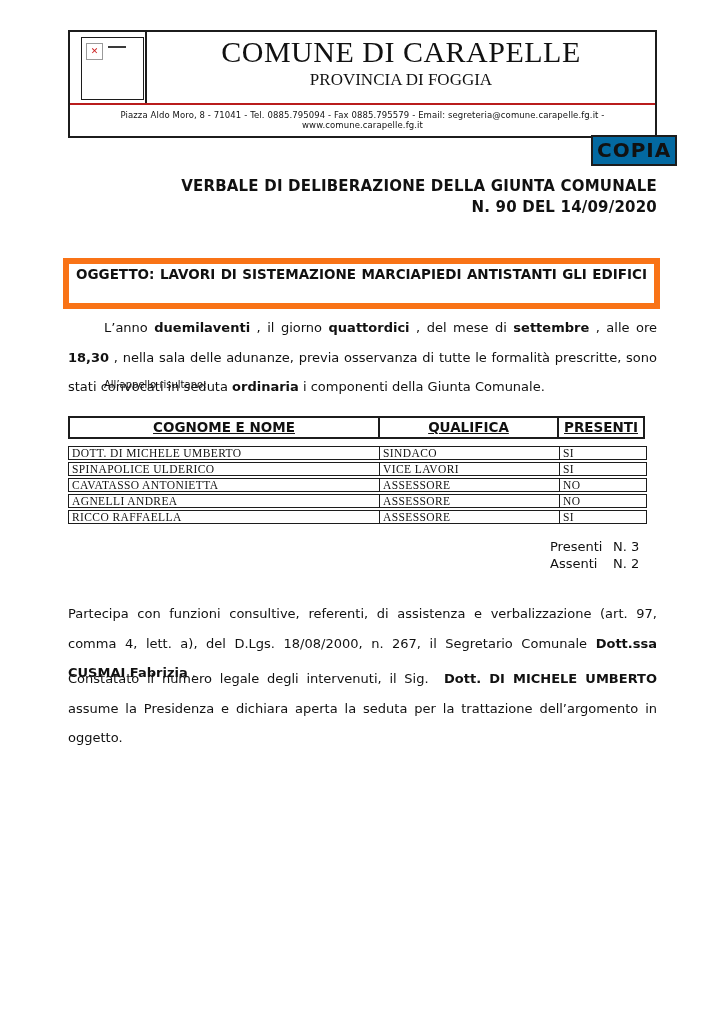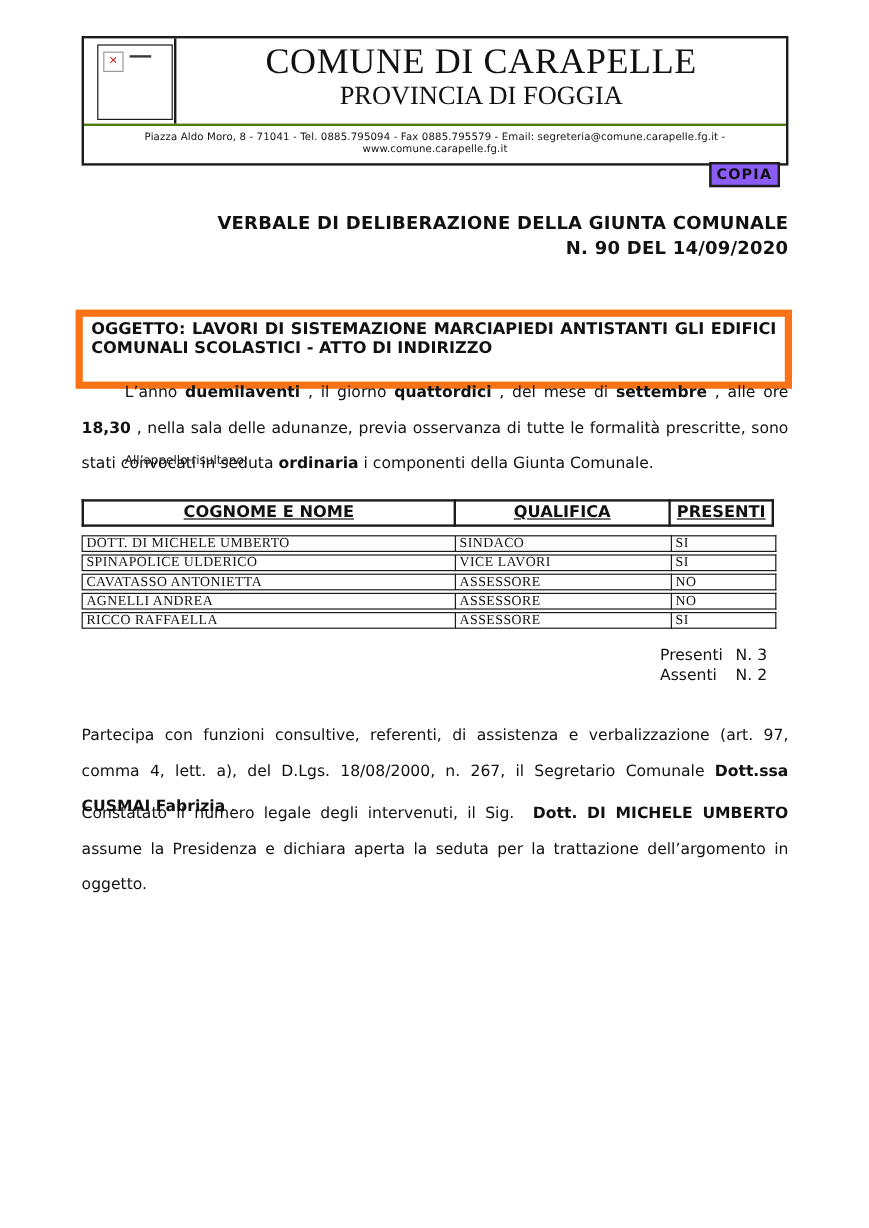--- a/index.html
+++ b/index.html
@@ -11,25 +11,25 @@
 
   
   .letterhead{position:absolute;left:68px;top:30px;width:589px;border:2px solid #1c1c1c;box-sizing:border-box;background:#fff;}
   .lh-top{display:flex;height:71px;}
   .logo-cell{width:77px;border-right:2px solid #1c1c1c;position:relative;box-sizing:border-box;flex:0 0 77px;}
   .logo-ph{position:absolute;left:11px;top:5px;width:61px;height:61px;border:1px solid #1c1c1c;background:#fff;}
   .bi{position:absolute;left:4px;top:5px;width:15px;height:15px;border:1px solid #9a9a9a;display:flex;align-items:center;justify-content:center;font-size:9px;font-weight:bold;color:#c22;line-height:1;}
   .alt-dash{position:absolute;left:26px;top:8px;width:18px;height:2px;background:#3a3a3a;}
   .lh-title{flex:1;text-align:center;font-family:"Liberation Serif","DejaVu Serif",serif;}
   .comune{font-size:30px;line-height:37px;margin-top:1px;letter-spacing:0.5px;}
-  .provincia{font-size:22px;line-height:20px;}
-  .lh-address{border-top:2px solid #4d7c0f;text-align:center;font-size:8.5px;line-height:10px;padding:5px 2px 6px;letter-spacing:0.1px;}
+  .provincia{font-size:17px;line-height:20px;}
+  .lh-address{border-top:2px solid #b91c1c;text-align:center;font-size:8.5px;line-height:10px;padding:5px 2px 6px;letter-spacing:0.1px;}
 
   
-  .copia{position:absolute;left:591px;top:135px;border:2px solid #1c1c1c;padding:1px 4px 2px;font-weight:bold;font-size:12px;letter-spacing:1px;background:#8b5cf6;}
+  .copia{position:absolute;left:591px;top:135px;border:2px solid #1c1c1c;padding:1px 4px 2px;font-weight:bold;font-size:20px;letter-spacing:1px;background:#0369a1;}
 
   
   .doc-title{position:absolute;left:68px;top:176px;width:589px;text-align:right;font-weight:bold;font-size:15px;line-height:21px;letter-spacing:0.2px;}
 
   
   .subject{position:absolute;left:63px;top:258px;width:597px;box-sizing:border-box;border:6px solid #f97316;padding:3px 7px 20px;font-weight:bold;font-size:13.5px;line-height:15.5px;}
   .subject .l1{text-align:justify;text-align-last:justify;}
 
   
   .para{position:absolute;left:68px;width:589px;font-size:13px;line-height:29.5px;text-align:justify;margin:0;}
@@ -75,21 +75,20 @@
 
   <div class="copia">COPIA</div>
 
   <div class="doc-title">
     <div>VERBALE DI DELIBERAZIONE DELLA GIUNTA COMUNALE</div>
     <div>N. 90 DEL 14/09/2020</div>
   </div>
 
   <div class="subject">
     <div class="l1">OGGETTO: LAVORI DI SISTEMAZIONE MARCIAPIEDI ANTISTANTI GLI EDIFICI</div>
-    <div class="l2">COMUNALI SCOLASTICI - ATTO DI INDIRIZZO</div>
   </div>
 
   <p class="para" id="p-opening"><span>L’anno </span><b>duemilaventi</b><span> , il giorno </span><b>quattordici</b><span> , del mese di </span><b>settembre</b><span> , alle ore </span><b>18,30</b><span> , nella sala delle adunanze, previa osservanza di tutte le formalità prescritte, sono stati convocati in seduta </span><b>ordinaria</b><span> i componenti della Giunta Comunale.</span></p>
 
   <div class="appello">All’appello risultano:</div>
 
   <table class="tbl-header">
     <tbody>
         <tr>
       <td class="c1"><span>COGNOME E NOME</span></td>

